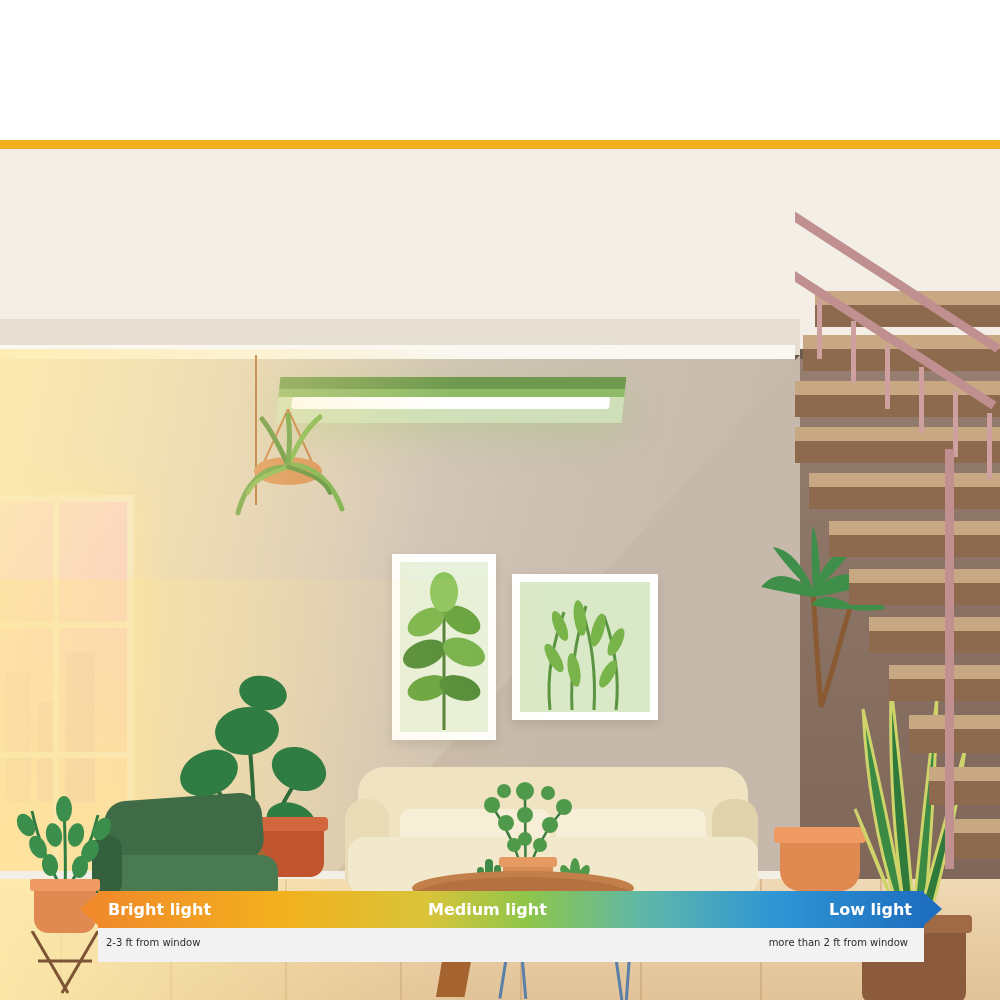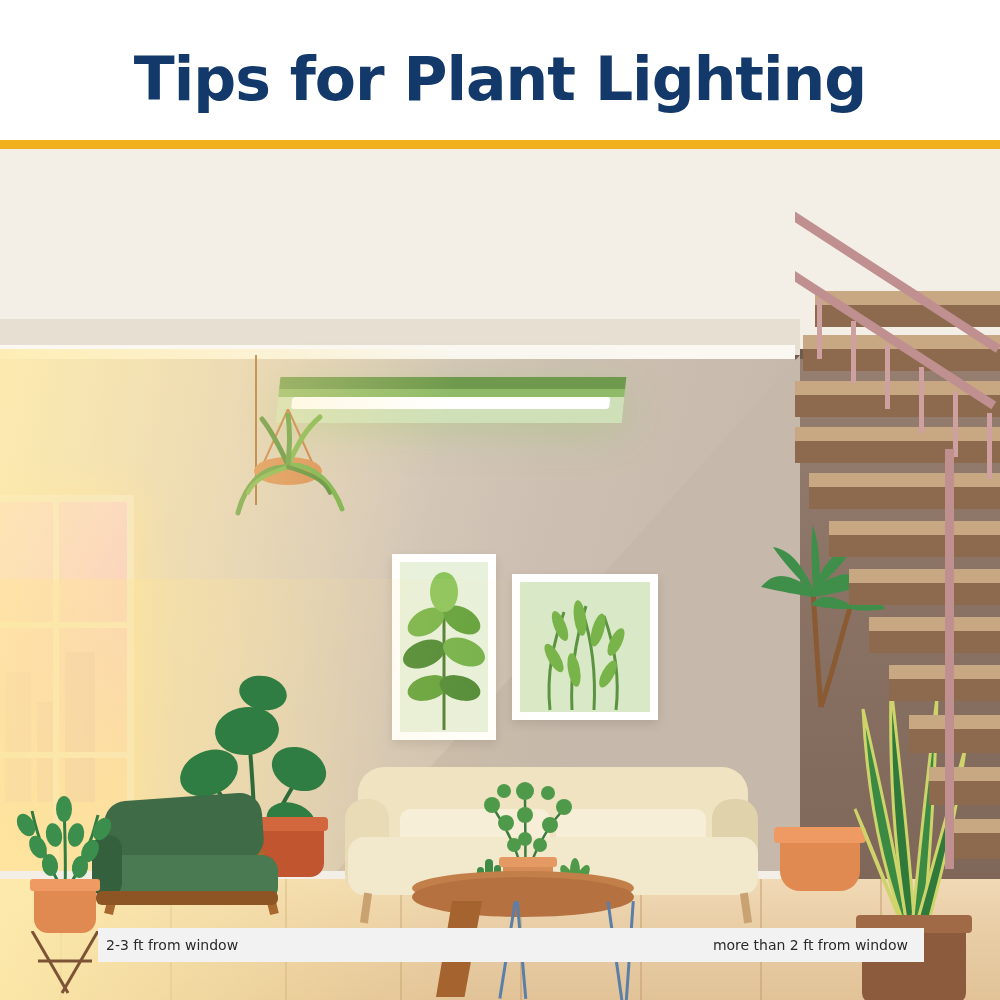--- a/index.html
+++ b/index.html
@@ -110,30 +110,27 @@
   .legend{position:absolute;left:80px;top:891px;width:862px;height:37px;}
   .legend-bar{position:absolute;left:18px;top:0;width:826px;height:37px;
     background:linear-gradient(90deg,#f08a2a 0%, #f3b01d 22%, #d9c43a 40%, #8ec64a 52%, #5fb7a8 66%, #2f96d4 82%, #1f6fc0 100%);}
   .arrow-l{position:absolute;left:0;top:0;width:0;height:0;
     border-top:18.5px solid transparent;border-bottom:18.5px solid transparent;border-right:20px solid #f08a2a;}
   .arrow-r{position:absolute;right:0;top:0;width:0;height:0;
     border-top:18.5px solid transparent;border-bottom:18.5px solid transparent;border-left:20px solid #1f6fc0;}
   .legend-label{position:absolute;top:9px;font-size:16px;font-weight:bold;color:#ffffff;
     font-family:"DejaVu Sans", sans-serif;}
   .sub{position:absolute;top:928px;height:34px;background:#f2f2f2;}
-  .sub-text{position:absolute;top:937px;font-size:14px;color:#2a2a2a;font-family:"DejaVu Sans", sans-serif;}
+  .sub-text{position:absolute;top:937px;font-size:10px;color:#2a2a2a;font-family:"DejaVu Sans", sans-serif;}
 </style>
 </head>
 <body>
 
 <div class="page">
 
-  <div class="header">
-    <div class="header-title">Tips for Plant Lighting</div>
-  </div>
   <div class="header-rule"></div>
 
   <div class="scene">
 
     <div class="wall-right2"></div>
     <div class="stair-void"></div>
     <div class="wall-main"></div>
     <div class="wall-light"></div>
     <div class="wall-diag"></div>
     <div class="ceiling"></div>
@@ -395,16 +392,24 @@
       <div class="baluster" style="left:90px;top:196px;height:64px;"></div>
       <div class="baluster" style="left:124px;top:218px;height:66px;"></div>
       <div class="baluster" style="left:158px;top:242px;height:66px;"></div>
       <div class="baluster" style="left:192px;top:264px;height:66px;"></div>
       <div class="rail" style="left:150px;top:300px;width:9px;height:420px;"></div>
     </div>
 
   </div>
 
   <div class="sub" style="left:98px;width:826px;"></div>
+  <div class="legend">
+    <div class="arrow-l"></div>
+    <div class="legend-bar"></div>
+    <div class="arrow-r"></div>
+    <div class="legend-label" style="left:28px;">Bright light</div>
+    <div class="legend-label" style="left:348px;">Medium light</div>
+    <div class="legend-label" style="right:30px;">Low light</div>
+  </div>
   <div class="sub-text" style="left:106px;">2-3 ft from window</div>
   <div class="sub-text" style="right:92px;">more than 2 ft from window</div>
 
 </div>
 
 </body></html>

